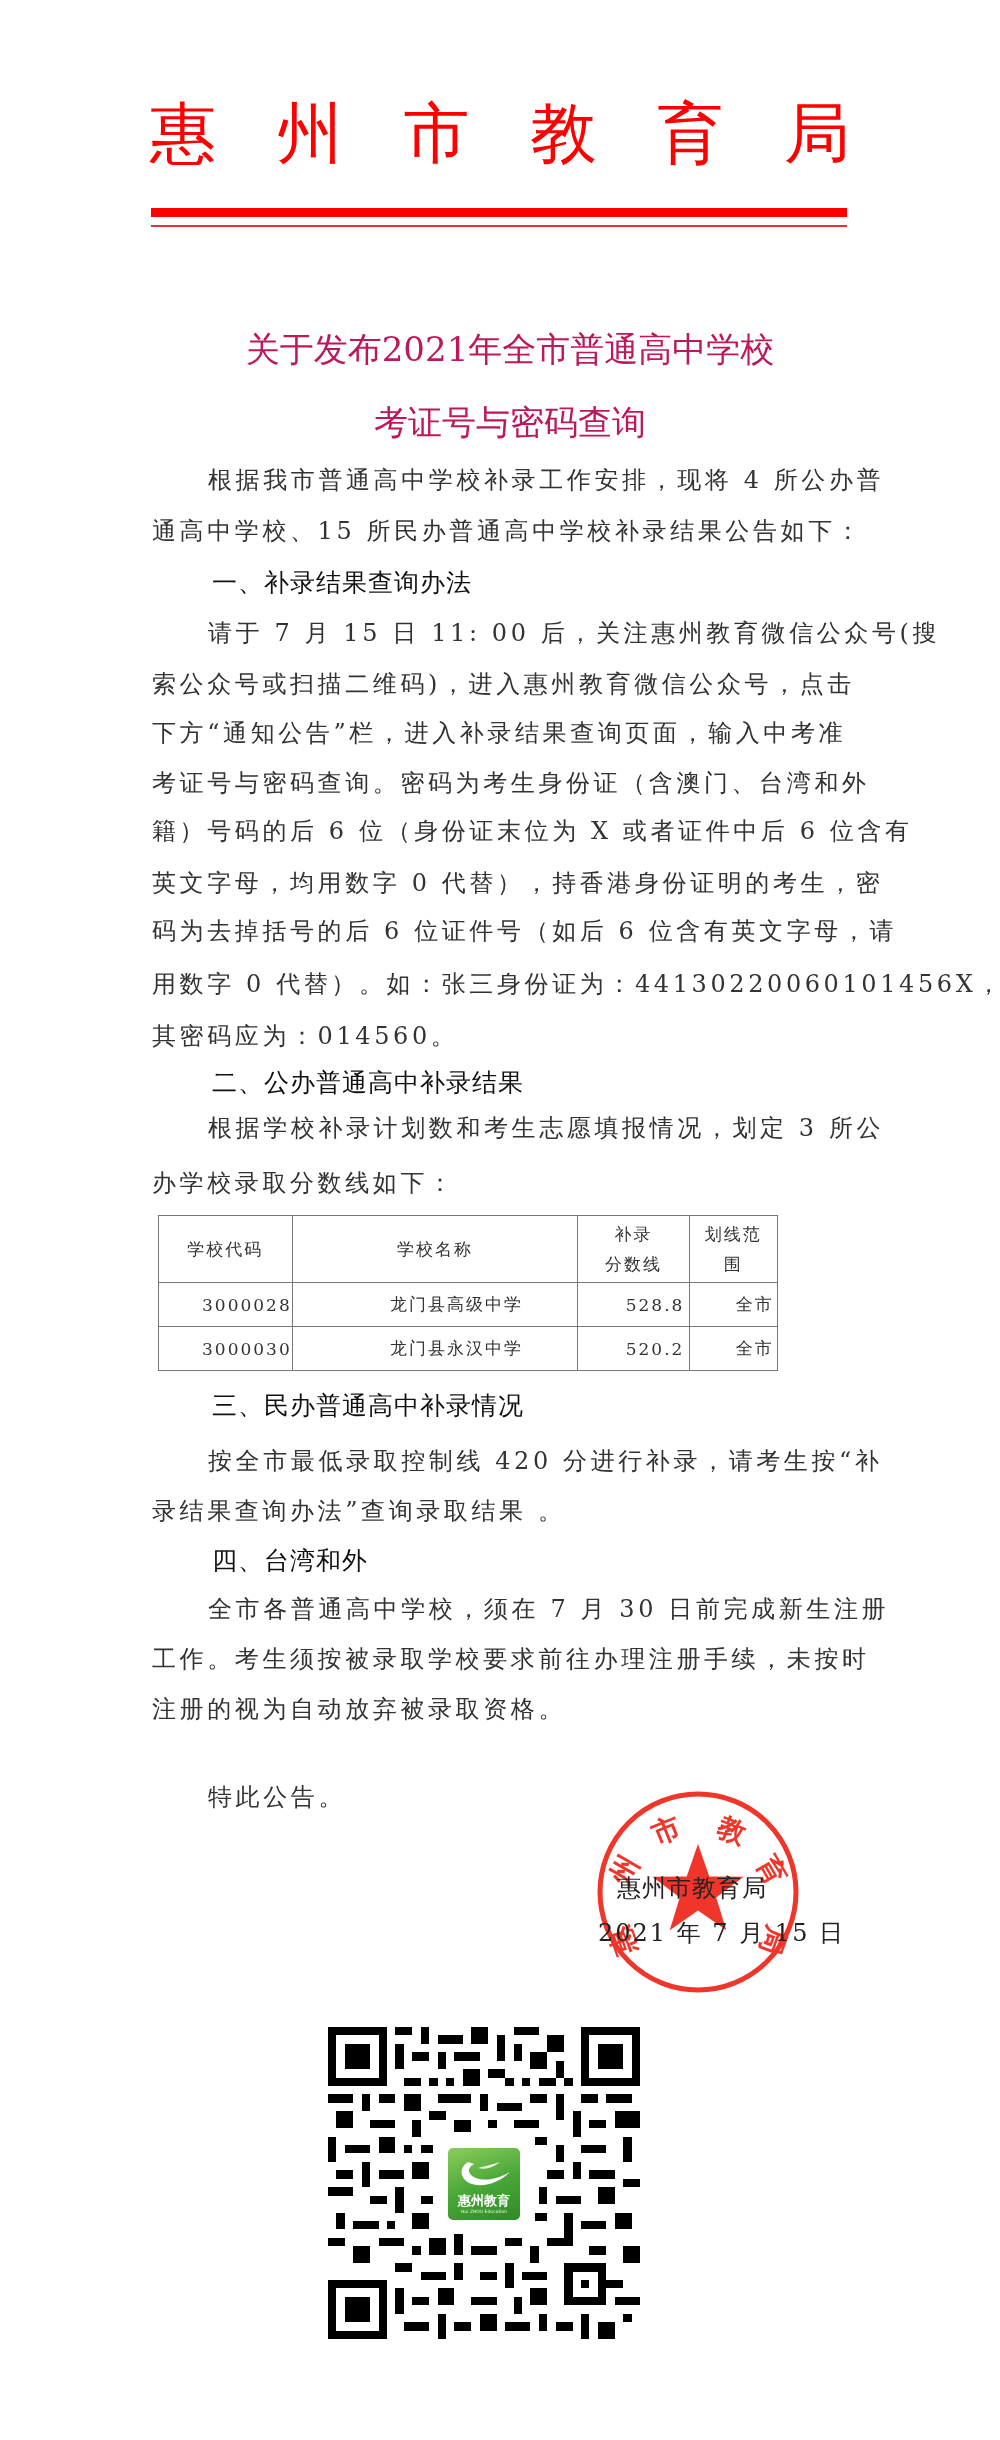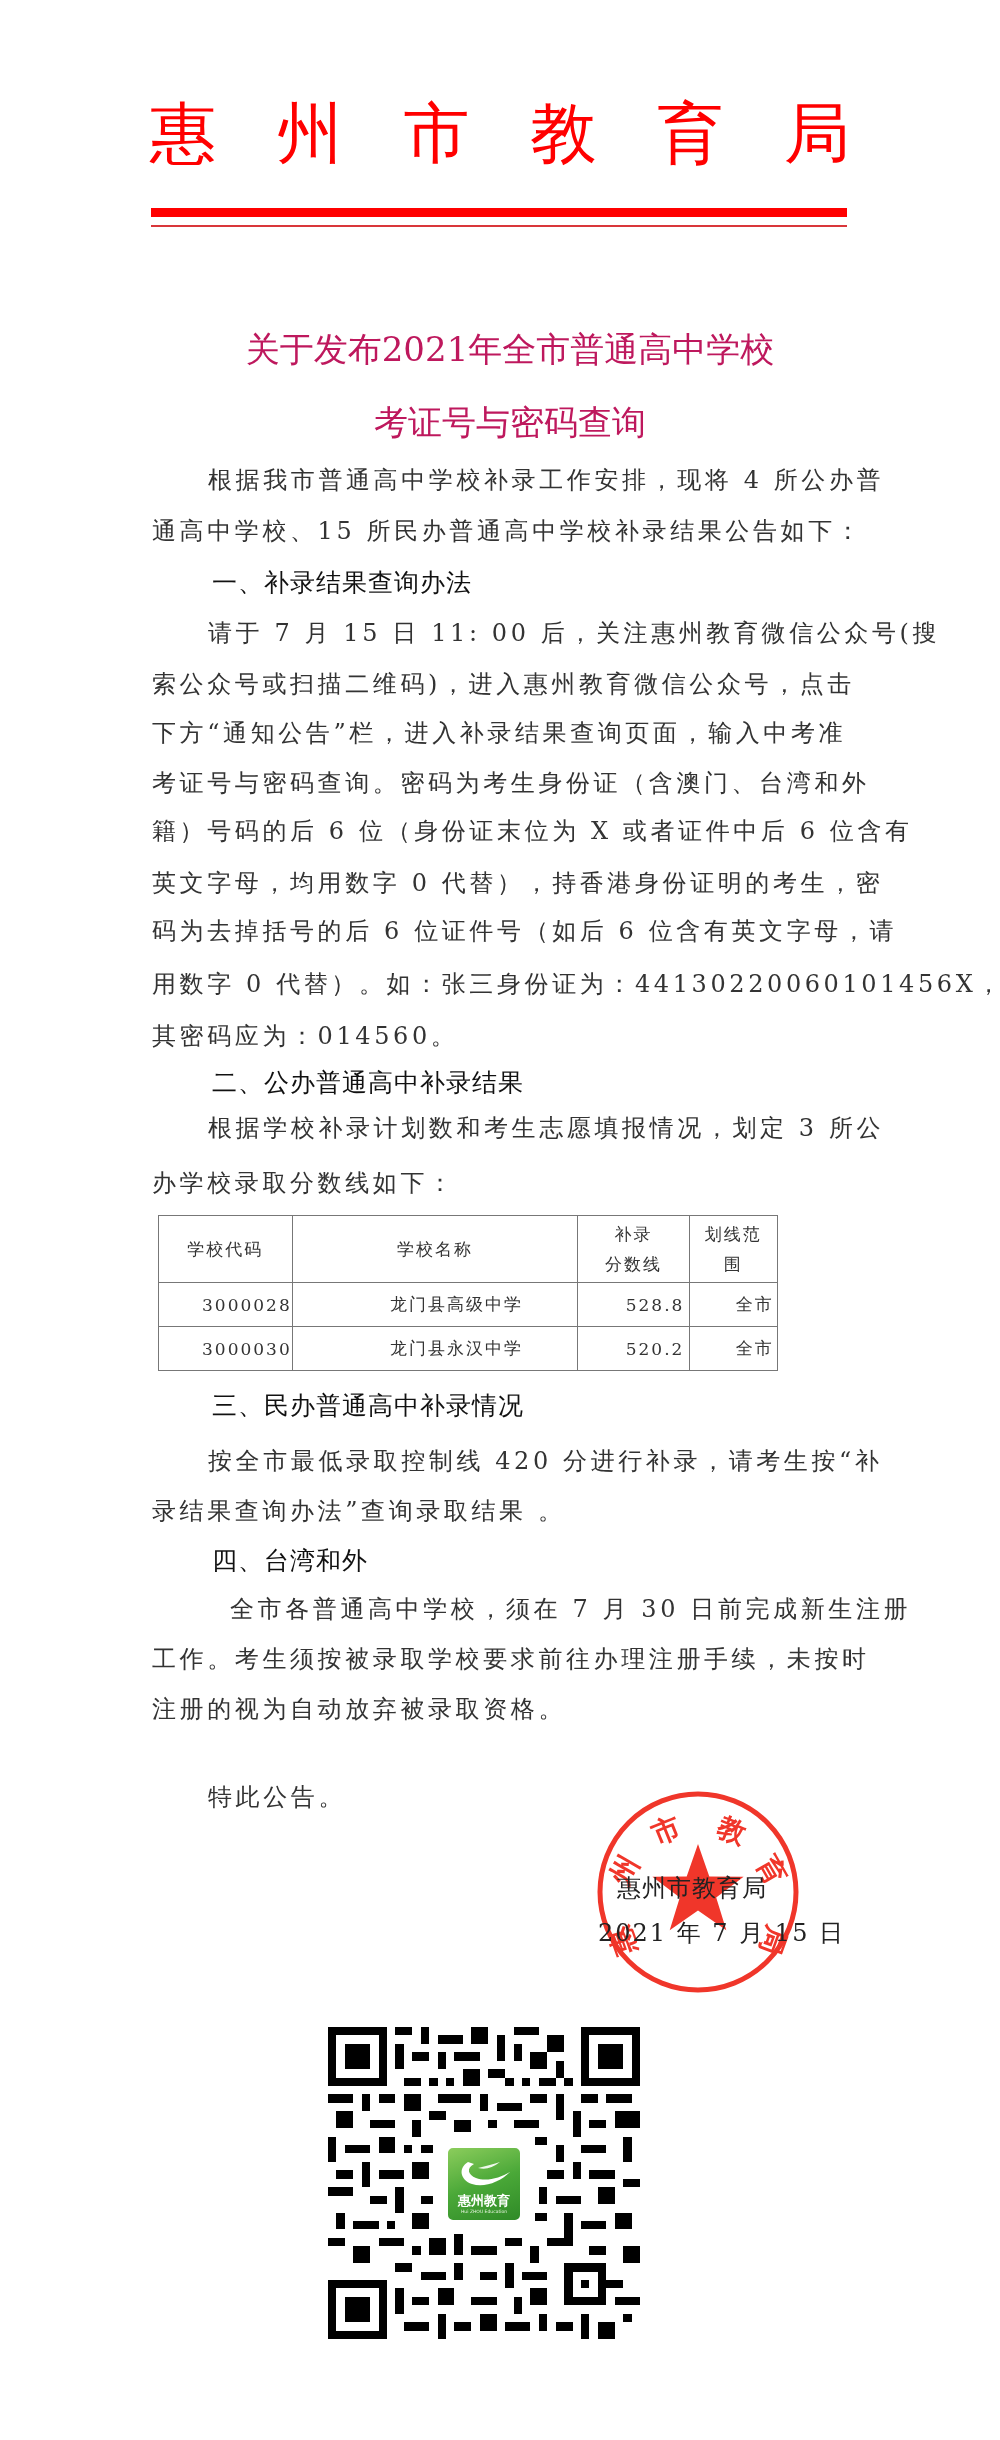--- a/index.html
+++ b/index.html
@@ -97,21 +97,21 @@
     <td>全市</td>
   </tr>
 </tbody>
   </table>
 
 <div class="abs heading" style="top:1389px;">三、民办普通高中补录情况</div>
 <div class="abs line indent" style="top:1444px;">按全市最低录取控制线 420 分进行补录，请考生按“补</div>
 <div class="abs line" style="top:1494px;">录结果查询办法”查询录取结果 。</div>
 
 <div class="abs heading" style="top:1544px;">四、台湾和外</div>
-<div class="abs line indent" style="top:1592px;margin-left:22px;">全市各普通高中学校，须在 7 月 30 日前完成新生注册</div>
+<div class="abs line indent" style="top:1592px;">全市各普通高中学校，须在 7 月 30 日前完成新生注册</div>
 <div class="abs line" style="top:1642px;">工作。考生须按被录取学校要求前往办理注册手续，未按时</div>
 <div class="abs line" style="top:1692px;">注册的视为自动放弃被录取资格。</div>
 
 <div class="abs line indent" style="top:1780px;">特此公告。</div>
 
 <svg class="abs stamp" viewBox="0 0 204 204">
   <circle cx="102" cy="102" r="98" fill="none" stroke="#f0362a" stroke-width="5"></circle>
   <polygon fill="#f0362a" points="102,54 113.3,86.4 147.6,86.7 120.2,107.5 130.3,140.3 102,120.5 73.7,140.3 83.8,107.5 56.4,86.7 90.7,86.4"></polygon>
   <g fill="#f0362a" font-family="DejaVu Sans, sans-serif" font-size="28" font-weight="bold" text-anchor="middle">
     <text x="28" y="158" transform="rotate(-110 28 150)">惠</text>

